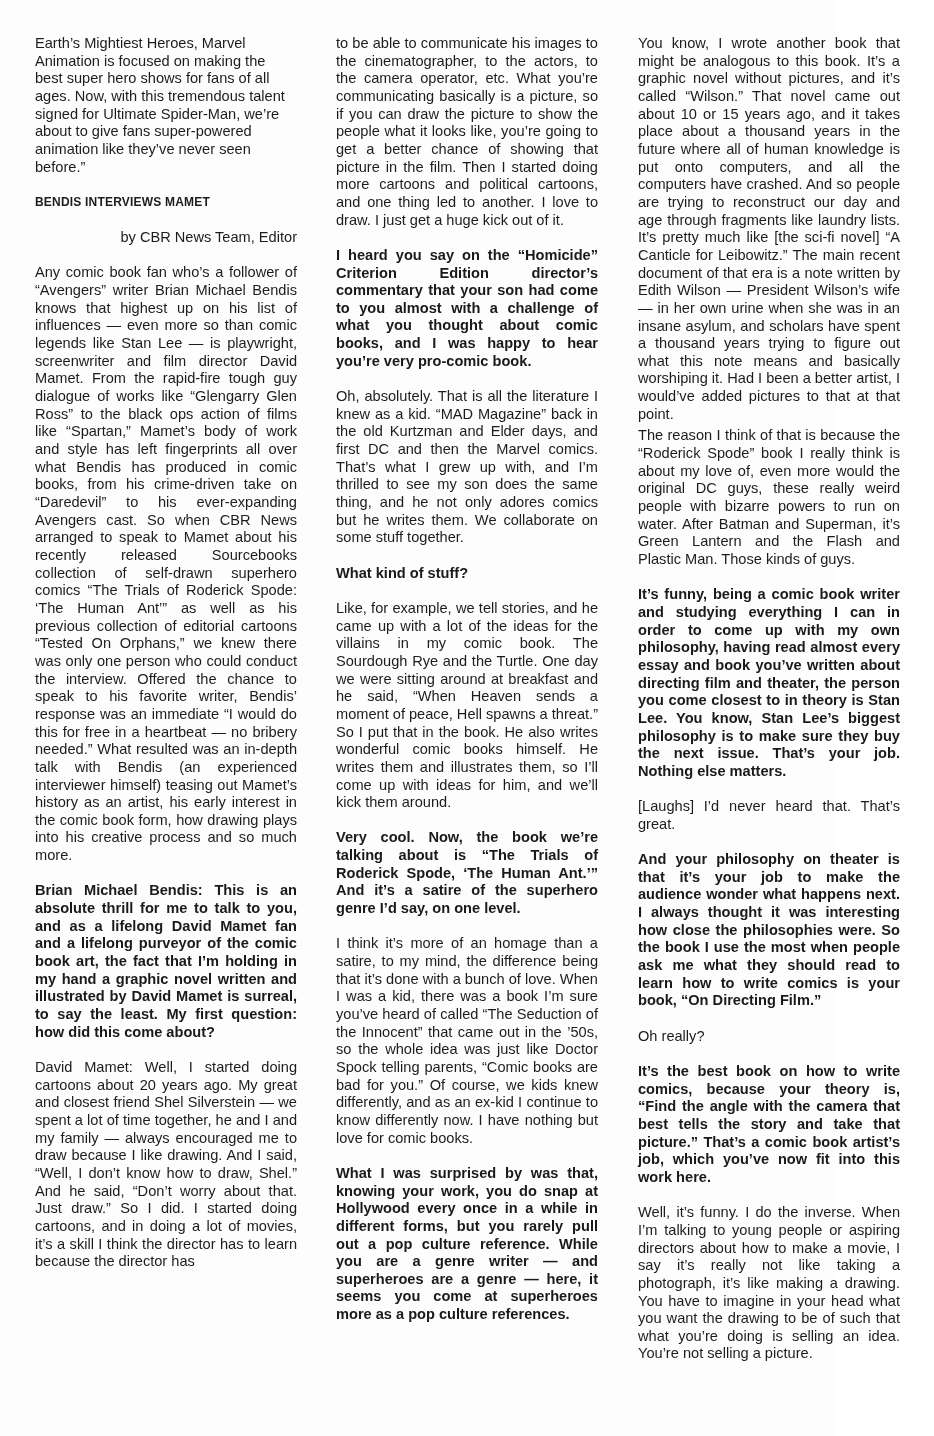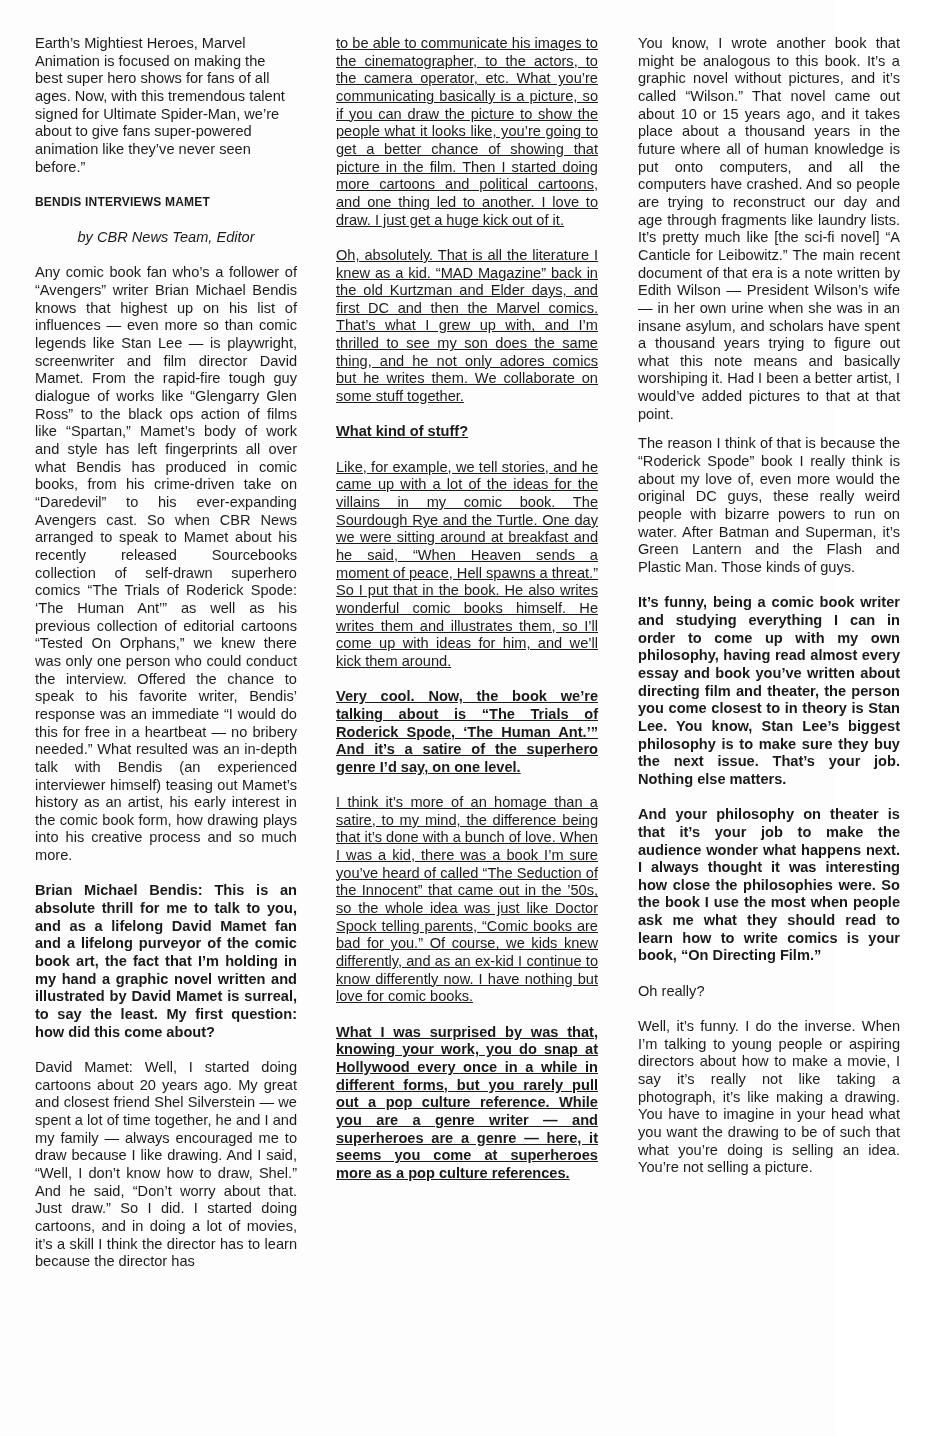--- a/index.html
+++ b/index.html
@@ -5,56 +5,59 @@
     html, body { margin: 0; padding: 0; background: #ffffff; }
     body { width: 934px; height: 1436px; position: relative; overflow: hidden; }
     .page { position: absolute; left: 0; top: 0; width: 835px; height: 1436px; background: #fdfdfd; }
     .col {
       position: absolute; top: 35px; width: 262px;
       font-family: "Liberation Sans", sans-serif;
       font-size: 14.6px; line-height: 17.65px; color: #1c1c1c;
       text-align: justify; hyphens: manual;
     }
     .col1 { left: 35px; }
-    .col2 { left: 336px; text-decoration: underline; }
+    .col2 { left: 336px; }
     .col3 { left: 638px; }
     .col p { margin: 0 0 17.65px 0; }
-    .col p.tight { margin-bottom: 12px; }
+    .col p.tight { margin-bottom: 4px; }
     .q { font-weight: bold; color: #1a1a1a; }
     .head { font-weight: bold; font-size: 12px; letter-spacing: 0.2px; text-align: left; }
-    .byline { font-style: italic; text-align: center; }
+    .byline { text-align: right; }
     .left { text-align: left; }
     .speaker { font-weight: normal; }
   </style>
 </head>
 <body>
 
 <div class="page">
 
   <div class="col col1">
     <p class="left">Earth’s Mightiest Heroes, Marvel Animation is focused on making the best super hero shows for fans of all ages. Now, with this tremendous talent signed for Ultimate Spider-Man, we’re about to give fans super-powered animation like they’ve never seen before.”</p>
     <p class="head">BENDIS INTERVIEWS MAMET</p>
     <p class="byline">by CBR News Team, Editor</p>
     <p>Any comic book fan who’s a follower of “Avengers” writer Brian Michael Bendis knows that highest up on his list of influences — even more so than comic legends like Stan Lee — is playwright, screenwriter and film director David Mamet. From the rapid-fire tough guy dialogue of works like “Glengarry Glen Ross” to the black ops action of films like “Spartan,” Mamet’s body of work and style has left fingerprints all over what Bendis has produced in comic books, from his crime-driven take on “Daredevil” to his ever-expanding Avengers cast. So when CBR News arranged to speak to Mamet about his recently released Sourcebooks collection of self-drawn superhero comics “The Trials of Roderick Spode: ‘The Human Ant’” as well as his previous collection of editorial cartoons “Tested On Orphans,” we knew there was only one person who could conduct the interview. Offered the chance to speak to his favorite writer, Bendis’ response was an immediate “I would do this for free in a heartbeat — no bribery needed.” What resulted was an in-depth talk with Bendis (an experienced interviewer himself) teasing out Mamet’s history as an artist, his early interest in the comic book form, how drawing plays into his creative process and so much more.</p>
     <p class="q">Brian Michael Bendis: This is an absolute thrill for me to talk to you, and as a lifelong David Mamet fan and a lifelong purveyor of the comic book art, the fact that I’m holding in my hand a graphic novel written and illustrated by David Mamet is surreal, to say the least. My first question: how did this come about?</p>
     <p><span class="speaker">David Mamet:</span><span> Well, I started doing cartoons about 20 years ago. My great and closest friend Shel Silverstein — we spent a lot of time together, he and I and my family — always encouraged me to draw because I like drawing. And I said, “Well, I don’t know how to draw, Shel.” And he said, “Don’t worry about that. Just draw.” So I did. I started doing cartoons, and in doing a lot of movies, it’s a skill I think the director has to learn because the director has</span></p>
   </div>
 
   <div class="col col2">
     <p>to be able to communicate his images to the cinematographer, to the actors, to the camera operator, etc. What you’re communicating basically is a picture, so if you can draw the picture to show the people what it looks like, you’re going to get a better chance of showing that picture in the film. Then I started doing more cartoons and political cartoons, and one thing led to another. I love to draw. I just get a huge kick out of it.</p>
+    <p class="q">I heard you say on the “Homicide” Criterion Edition director’s commentary that your son had come to you almost with a challenge of what you thought about comic books, and I was happy to hear you’re very pro-comic book.</p>
     <p>Oh, absolutely. That is all the literature I knew as a kid. “MAD Magazine” back in the old Kurtzman and Elder days, and first DC and then the Marvel comics. That’s what I grew up with, and I’m thrilled to see my son does the same thing, and he not only adores comics but he writes them. We collaborate on some stuff together.</p>
     <p class="q">What kind of stuff?</p>
     <p>Like, for example, we tell stories, and he came up with a lot of the ideas for the villains in my comic book. The Sourdough Rye and the Turtle. One day we were sitting around at breakfast and he said, “When Heaven sends a moment of peace, Hell spawns a threat.” So I put that in the book. He also writes wonderful comic books himself. He writes them and illustrates them, so I’ll come up with ideas for him, and we’ll kick them around.</p>
     <p class="q">Very cool. Now, the book we’re talking about is “The Trials of Roderick Spode, ‘The Human Ant.’” And it’s a satire of the superhero genre I’d say, on one level.</p>
     <p>I think it’s more of an homage than a satire, to my mind, the difference being that it’s done with a bunch of love. When I was a kid, there was a book I’m sure you’ve heard of called “The Seduction of the Innocent” that came out in the ’50s, so the whole idea was just like Doctor Spock telling parents, “Comic books are bad for you.” Of course, we kids knew differently, and as an ex-kid I continue to know differently now. I have nothing but love for comic books.</p>
     <p class="q">What I was surprised by was that, knowing your work, you do snap at Hollywood every once in a while in different forms, but you rarely pull out a pop culture reference. While you are a genre writer — and superheroes are a genre — here, it seems you come at superheroes more as a pop culture references.</p>
   </div>
 
   <div class="col col3">
     <p class="tight">You know, I wrote another book that might be analogous to this book. It’s a graphic novel without pictures, and it’s called “Wilson.” That novel came out about 10 or 15 years ago, and it takes place about a thousand years in the future where all of human knowledge is put onto computers, and all the computers have crashed. And so people are trying to reconstruct our day and age through fragments like laundry lists. It’s pretty much like [the sci-fi novel] “A Canticle for Leibowitz.” The main recent document of that era is a note written by Edith Wilson — President Wilson’s wife — in her own urine when she was in an insane asylum, and scholars have spent a thousand years trying to figure out what this note means and basically worshiping it. Had I been a better artist, I would’ve added pictures to that at that point.</p>
     <p>The reason I think of that is because the “Roderick Spode” book I really think is about my love of, even more would the original DC guys, these really weird people with bizarre powers to run on water. After Batman and Superman, it’s Green Lantern and the Flash and Plastic Man. Those kinds of guys.</p>
     <p class="q">It’s funny, being a comic book writer and studying everything I can in order to come up with my own philosophy, having read almost every essay and book you’ve written about directing film and theater, the person you come closest to in theory is Stan Lee. You know, Stan Lee’s biggest philosophy is to make sure they buy the next issue. That’s your job. Nothing else matters.</p>
+    <p>[Laughs] I’d never heard that. That’s great.</p>
     <p class="q">And your philosophy on theater is that it’s your job to make the audience wonder what happens next. I always thought it was interesting how close the philosophies were. So the book I use the most when people ask me what they should read to learn how to write comics is your book, “On Directing Film.”</p>
     <p>Oh really?</p>
+    <p class="q">It’s the best book on how to write comics, because your theory is, “Find the angle with the camera that best tells the story and take that picture.” That’s a comic book artist’s job, which you’ve now fit into this work here.</p>
     <p>Well, it’s funny. I do the inverse. When I’m talking to young people or aspiring directors about how to make a movie, I say it’s really not like taking a photograph, it’s like making a drawing. You have to imagine in your head what you want the drawing to be of such that what you’re doing is selling an idea. You’re not selling a picture.</p>
   </div>
 
 </div>
 
 </body></html>

